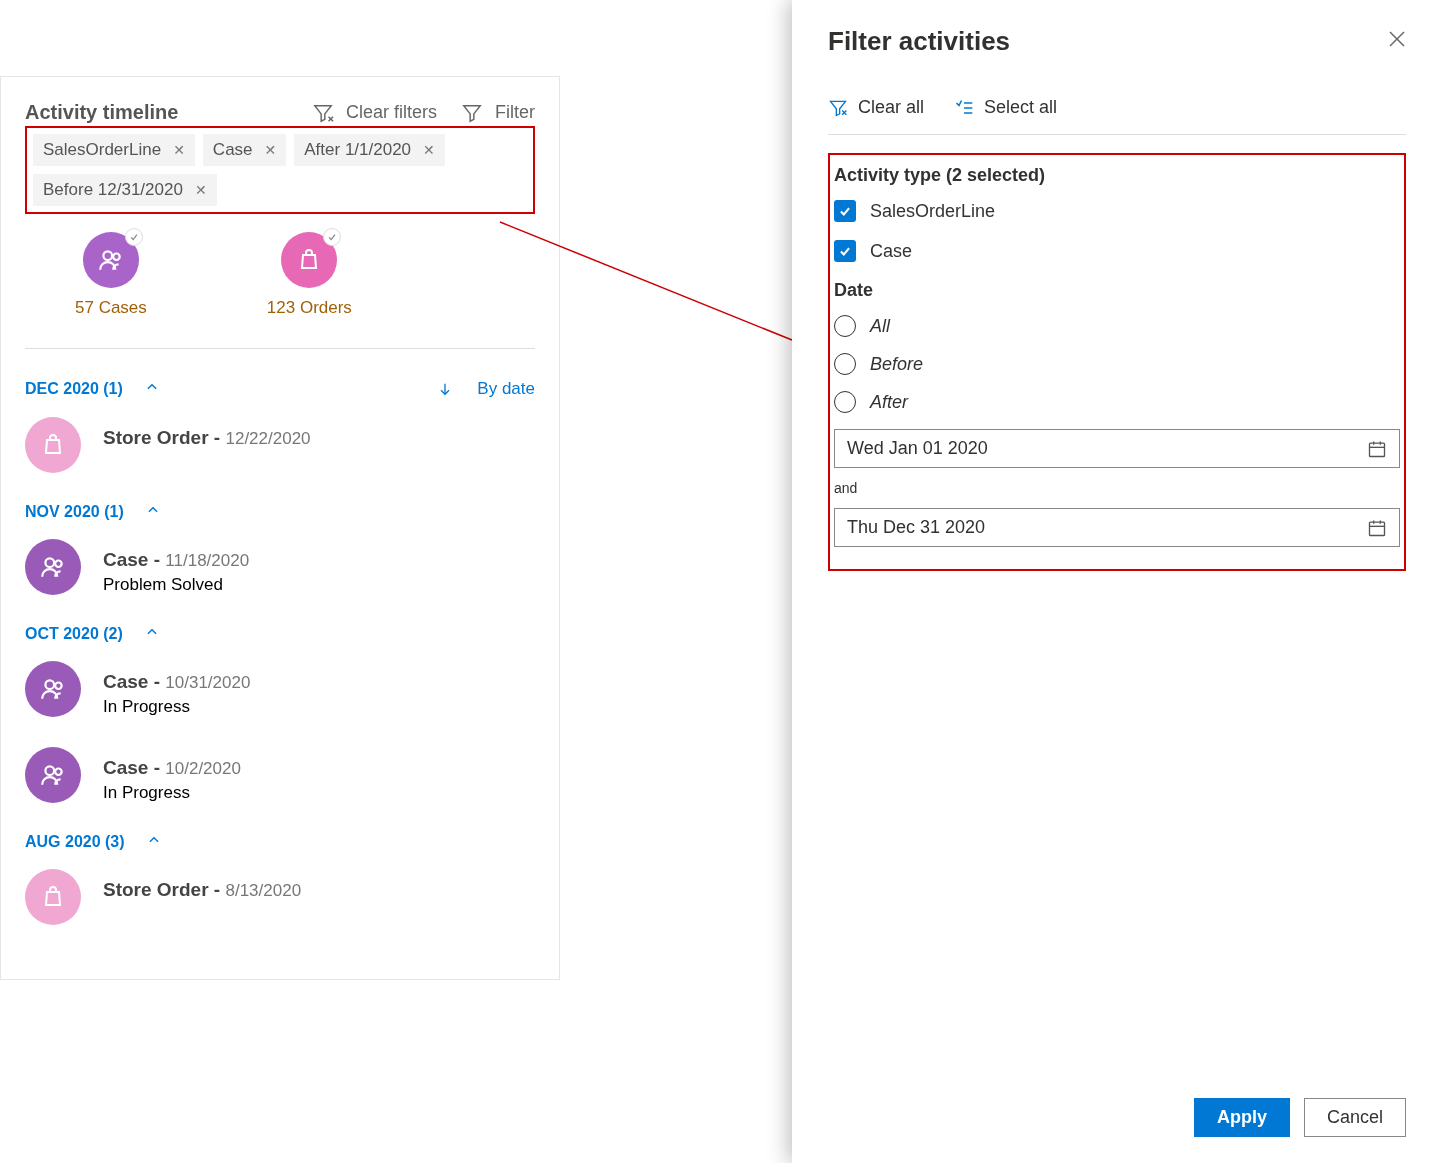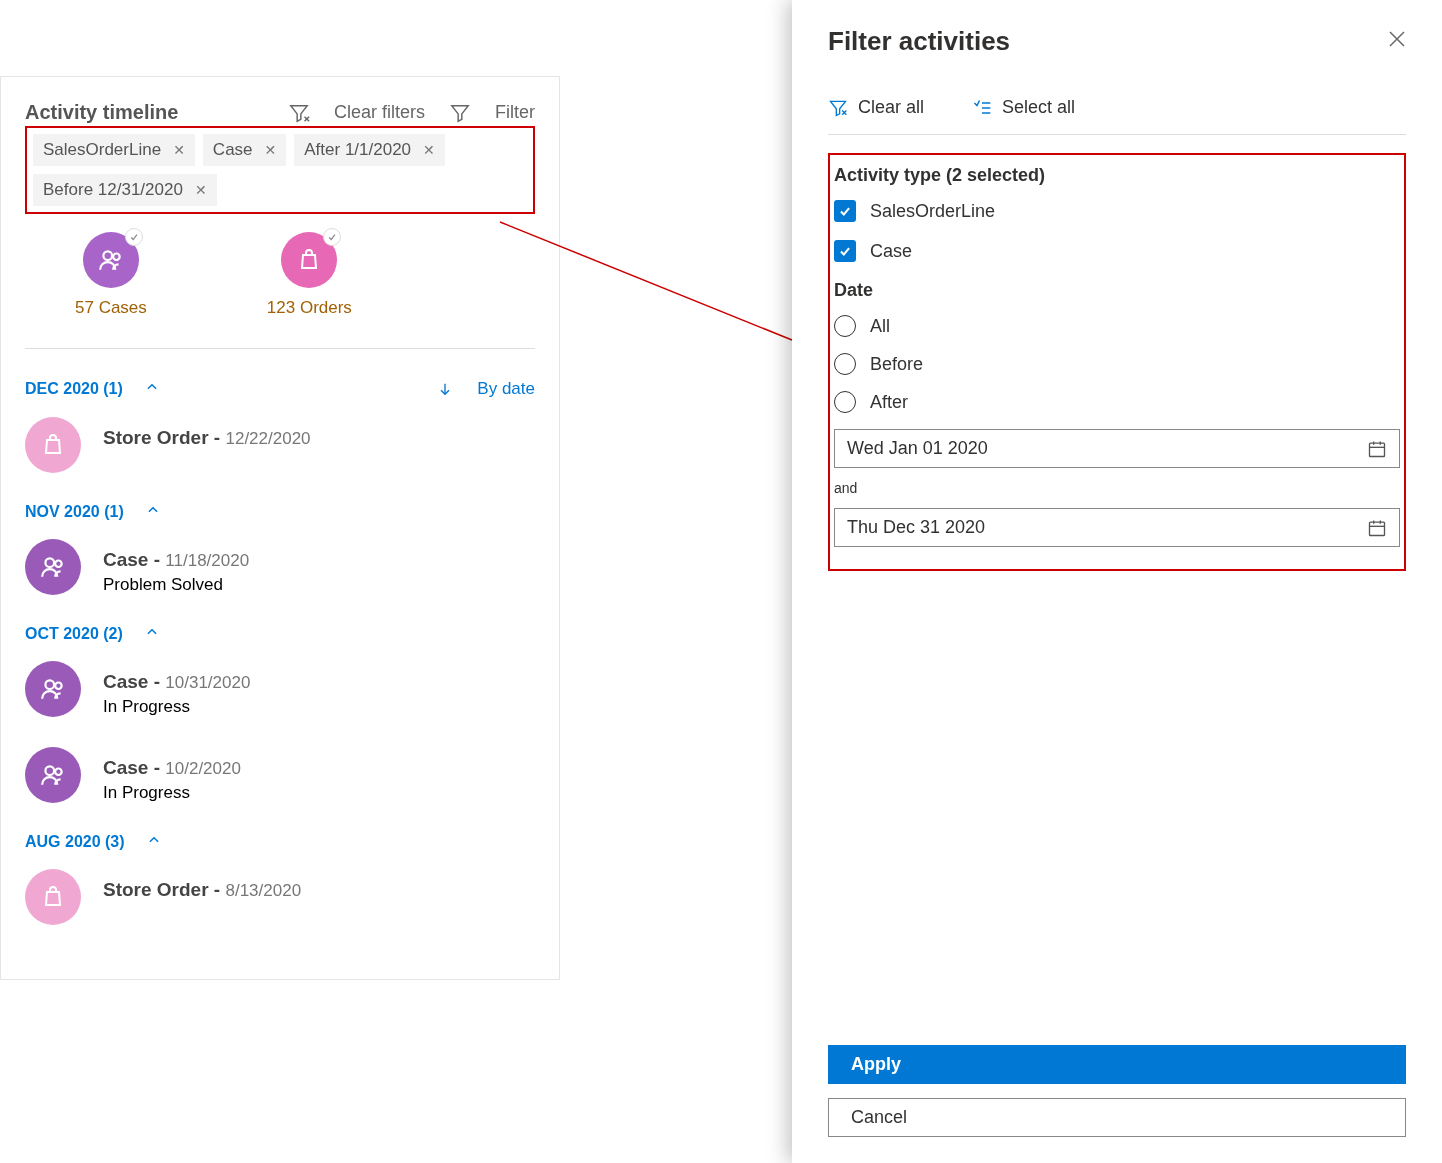--- a/index.html
+++ b/index.html
@@ -3,21 +3,21 @@
 <meta charset="utf-8">
 <style>
 * { box-sizing: border-box; margin: 0; padding: 0; }
 body { font-family: "Segoe UI", -apple-system, sans-serif; background: #fff; color: #323130; width: 1442px; height: 1163px; position: relative; overflow: hidden; }
 
 
 .timeline-panel { position: absolute; left: 0; top: 76px; width: 560px; background: #fff; border: 1px solid #e5e5e5; padding: 24px; }
 .timeline-header { display: flex; align-items: center; justify-content: space-between; margin-bottom: 2px; }
 .timeline-title { font-size: 20px; font-weight: 600; color: #555; }
 .header-actions { display: flex; gap: 24px; align-items: center; }
-.header-action { display: flex; align-items: center; gap: 24px; color: #666; font-size: 18px; cursor: pointer; }
+.header-action { display: flex; align-items: center; gap: 12px; color: #666; font-size: 18px; cursor: pointer; }
 .header-action svg { width: 22px; height: 22px; }
 
 .chips-row { border: 2px solid #cc0000; padding: 6px; display: flex; flex-wrap: wrap; gap: 8px; margin-bottom: 18px; }
 .chip { background: #f3f3f3; padding: 6px 10px; display: flex; align-items: center; gap: 12px; font-size: 17px; color: #555; cursor: pointer; }
 .chip .x { color: #777; font-size: 14px; }
 
 .stat-cards { display: flex; gap: 120px; padding: 0 50px 30px 50px; border-bottom: 1px solid #ddd; }
 .stat-card { display: flex; flex-direction: column; align-items: center; gap: 10px; }
 .stat-circle { width: 56px; height: 56px; border-radius: 50%; display: flex; align-items: center; justify-content: center; position: relative; }
 .stat-circle.purple { background: #a864c8; }
@@ -36,39 +36,39 @@
 .activity-content { padding-top: 10px; }
 .activity-title { font-size: 19px; font-weight: 600; color: #444; }
 .activity-date { font-size: 17px; font-weight: 400; color: #777; }
 .activity-sub { font-size: 17px; color: #000000; margin-top: 4px; }
 
 
 .filter-panel { position: absolute; right: 0; top: 0; width: 650px; height: 100%; background: #fff; box-shadow: -4px 0 20px rgba(0,0,0,0.25); padding: 26px 36px; display:flex; flex-direction:column; }
 .filter-header { display: flex; justify-content: space-between; align-items: center; margin-bottom: 40px; }
 .filter-title { font-size: 26px; font-weight: 700; }
 .close-icon { font-size: 20px; color: #666; cursor: pointer; }
-.filter-toolbar { display: flex; gap: 48px; align-items: center; padding-bottom: 16px; border-bottom: 1px solid #ddd; margin-bottom: 18px; }
+.filter-toolbar { display: flex; gap: 30px; align-items: center; padding-bottom: 16px; border-bottom: 1px solid #ddd; margin-bottom: 18px; }
 .filter-tool { display: flex; align-items: center; gap: 10px; font-size: 18px; color: #333; cursor: pointer; }
 
 .filter-body { border: 2px solid #cc0000; padding: 10px 4px; }
 .section-label { font-size: 18px; font-weight: 700; margin-bottom: 14px; }
 .checkbox-row { display: flex; align-items: center; gap: 14px; margin-bottom: 18px; cursor: pointer; }
 .checkbox { width: 22px; height: 22px; background: #0078d4; border-radius: 3px; display: flex; align-items: center; justify-content: center; }
 .checkbox svg { width: 14px; height: 14px; }
 .check-label { font-size: 18px; color: #333; }
 
-.radio-row { display: flex; align-items: center; gap: 14px; margin-bottom: 16px; cursor: pointer; }
+.radio-row { display: flex; align-items: center; gap: 14px; margin-bottom: 16px; cursor: pointer; font-style: italic; }
 .radio { width: 22px; height: 22px; border: 1.5px solid #333; border-radius: 50%; display: flex; align-items: center; justify-content: center; }
 .radio.selected { border-color: #0078d4; }
 .radio-dot { width: 10px; height: 10px; border-radius: 50%; background: #0078d4; }
 
 .date-input { width: 100%; border: 1px solid #888; padding: 8px 12px; font-size: 18px; display: flex; justify-content: space-between; align-items: center; margin-bottom: 12px; background:#fff; cursor:pointer; }
 .and-label { font-size: 14px; margin-bottom: 12px; }
 
-.filter-footer { margin-top: auto; display: flex; gap: 14px; justify-content: flex-end; padding-top: 20px; flex-direction: column; }
+.filter-footer { margin-top: auto; display: flex; gap: 14px; justify-content: flex-end; padding-top: 20px; }
 .btn { padding: 8px 22px; font-size: 18px; cursor: pointer; border: 1px solid #888; }
 .btn.primary { background: #0078d4; color: #fff; border-color: #0078d4; font-weight: 600; }
 .btn.secondary { background: #fff; color: #333; }
 
 
 .anno-line { position: absolute; pointer-events: none; }
 </style>
 </head>
 <body>
 

